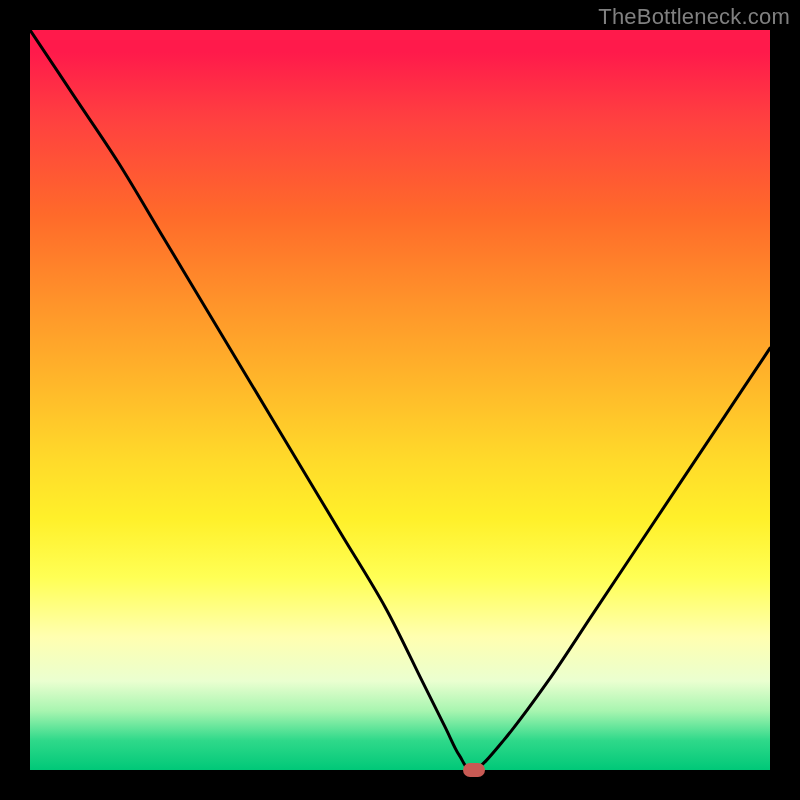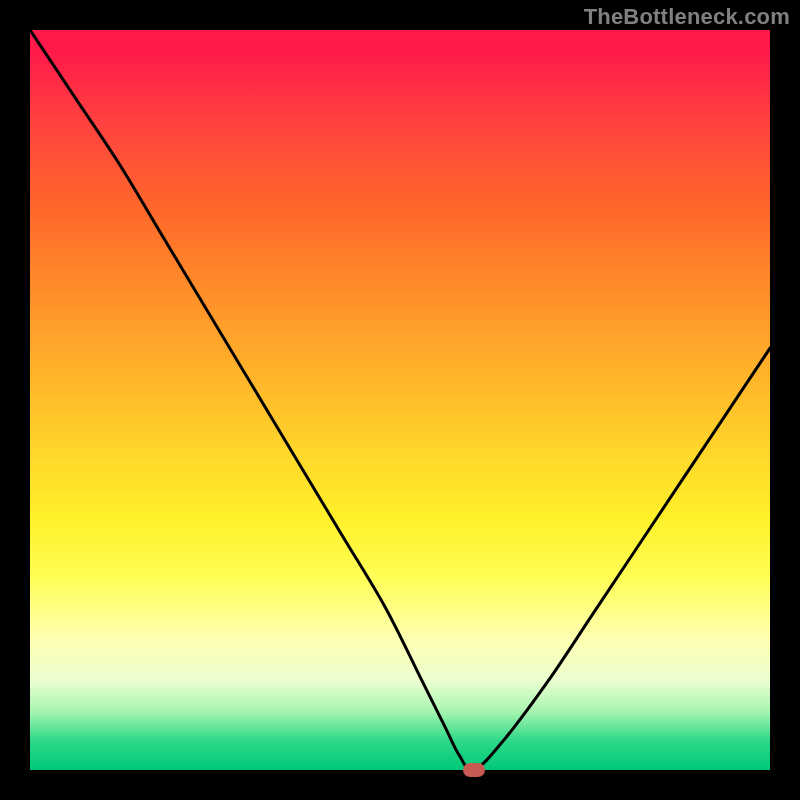--- a/index.html
+++ b/index.html
@@ -39,21 +39,21 @@
       #2fd98a 96%,
       #00c878 100%
     );
   }
   .attribution {
     position: absolute;
     top: 4px;
     right: 10px;
     color: #808080;
     font-size: 22px;
-    font-weight: 700;
+    font-weight: 400;
     letter-spacing: 0.2px;
     z-index: 3;
   }
   svg.curve {
     position: absolute;
     left: 0;
     top: 0;
     width: 740px;
     height: 740px;
     pointer-events: none;

